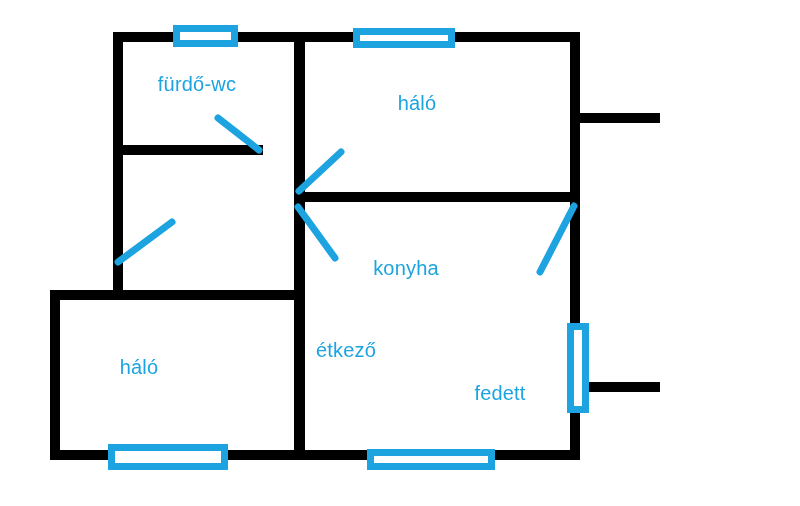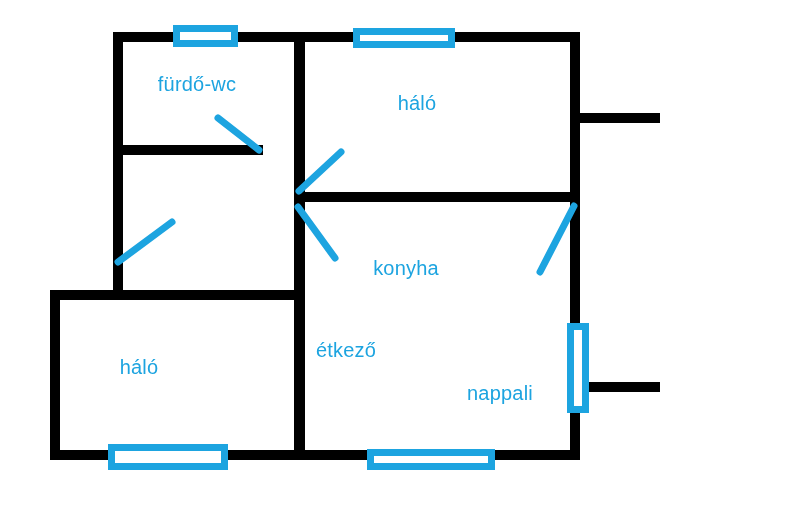--- a/index.html
+++ b/index.html
@@ -80,14 +80,14 @@
       <line x1="118" y1="262" x2="172" y2="222" stroke="#1da4e0" stroke-width="7" stroke-linecap="round"></line>
       <line x1="298" y1="207" x2="335" y2="258" stroke="#1da4e0" stroke-width="7" stroke-linecap="round"></line>
       <line x1="574" y1="206" x2="540" y2="272" stroke="#1da4e0" stroke-width="7" stroke-linecap="round"></line>
     </svg>
 
   <span class="room-label" style="left: 197px; top: 84px;">fürdő-wc</span>
   <span class="room-label" style="left: 417px; top: 103px;">háló</span>
   <span class="room-label" style="left: 406px; top: 251px; margin-top: 17px;">konyha</span>
   <span class="room-label" style="left: 139px; top: 367px;">háló</span>
   <span class="room-label" style="left: 346px; top: 350px; text-align: center;">étkező</span>
-  <span class="room-label" style="left: 500px; top: 393px;">nappali</span>
+  <span class="room-label" style="left: 500px; top: 393px;">fedett</span>
 </div>
 
 </body></html>

